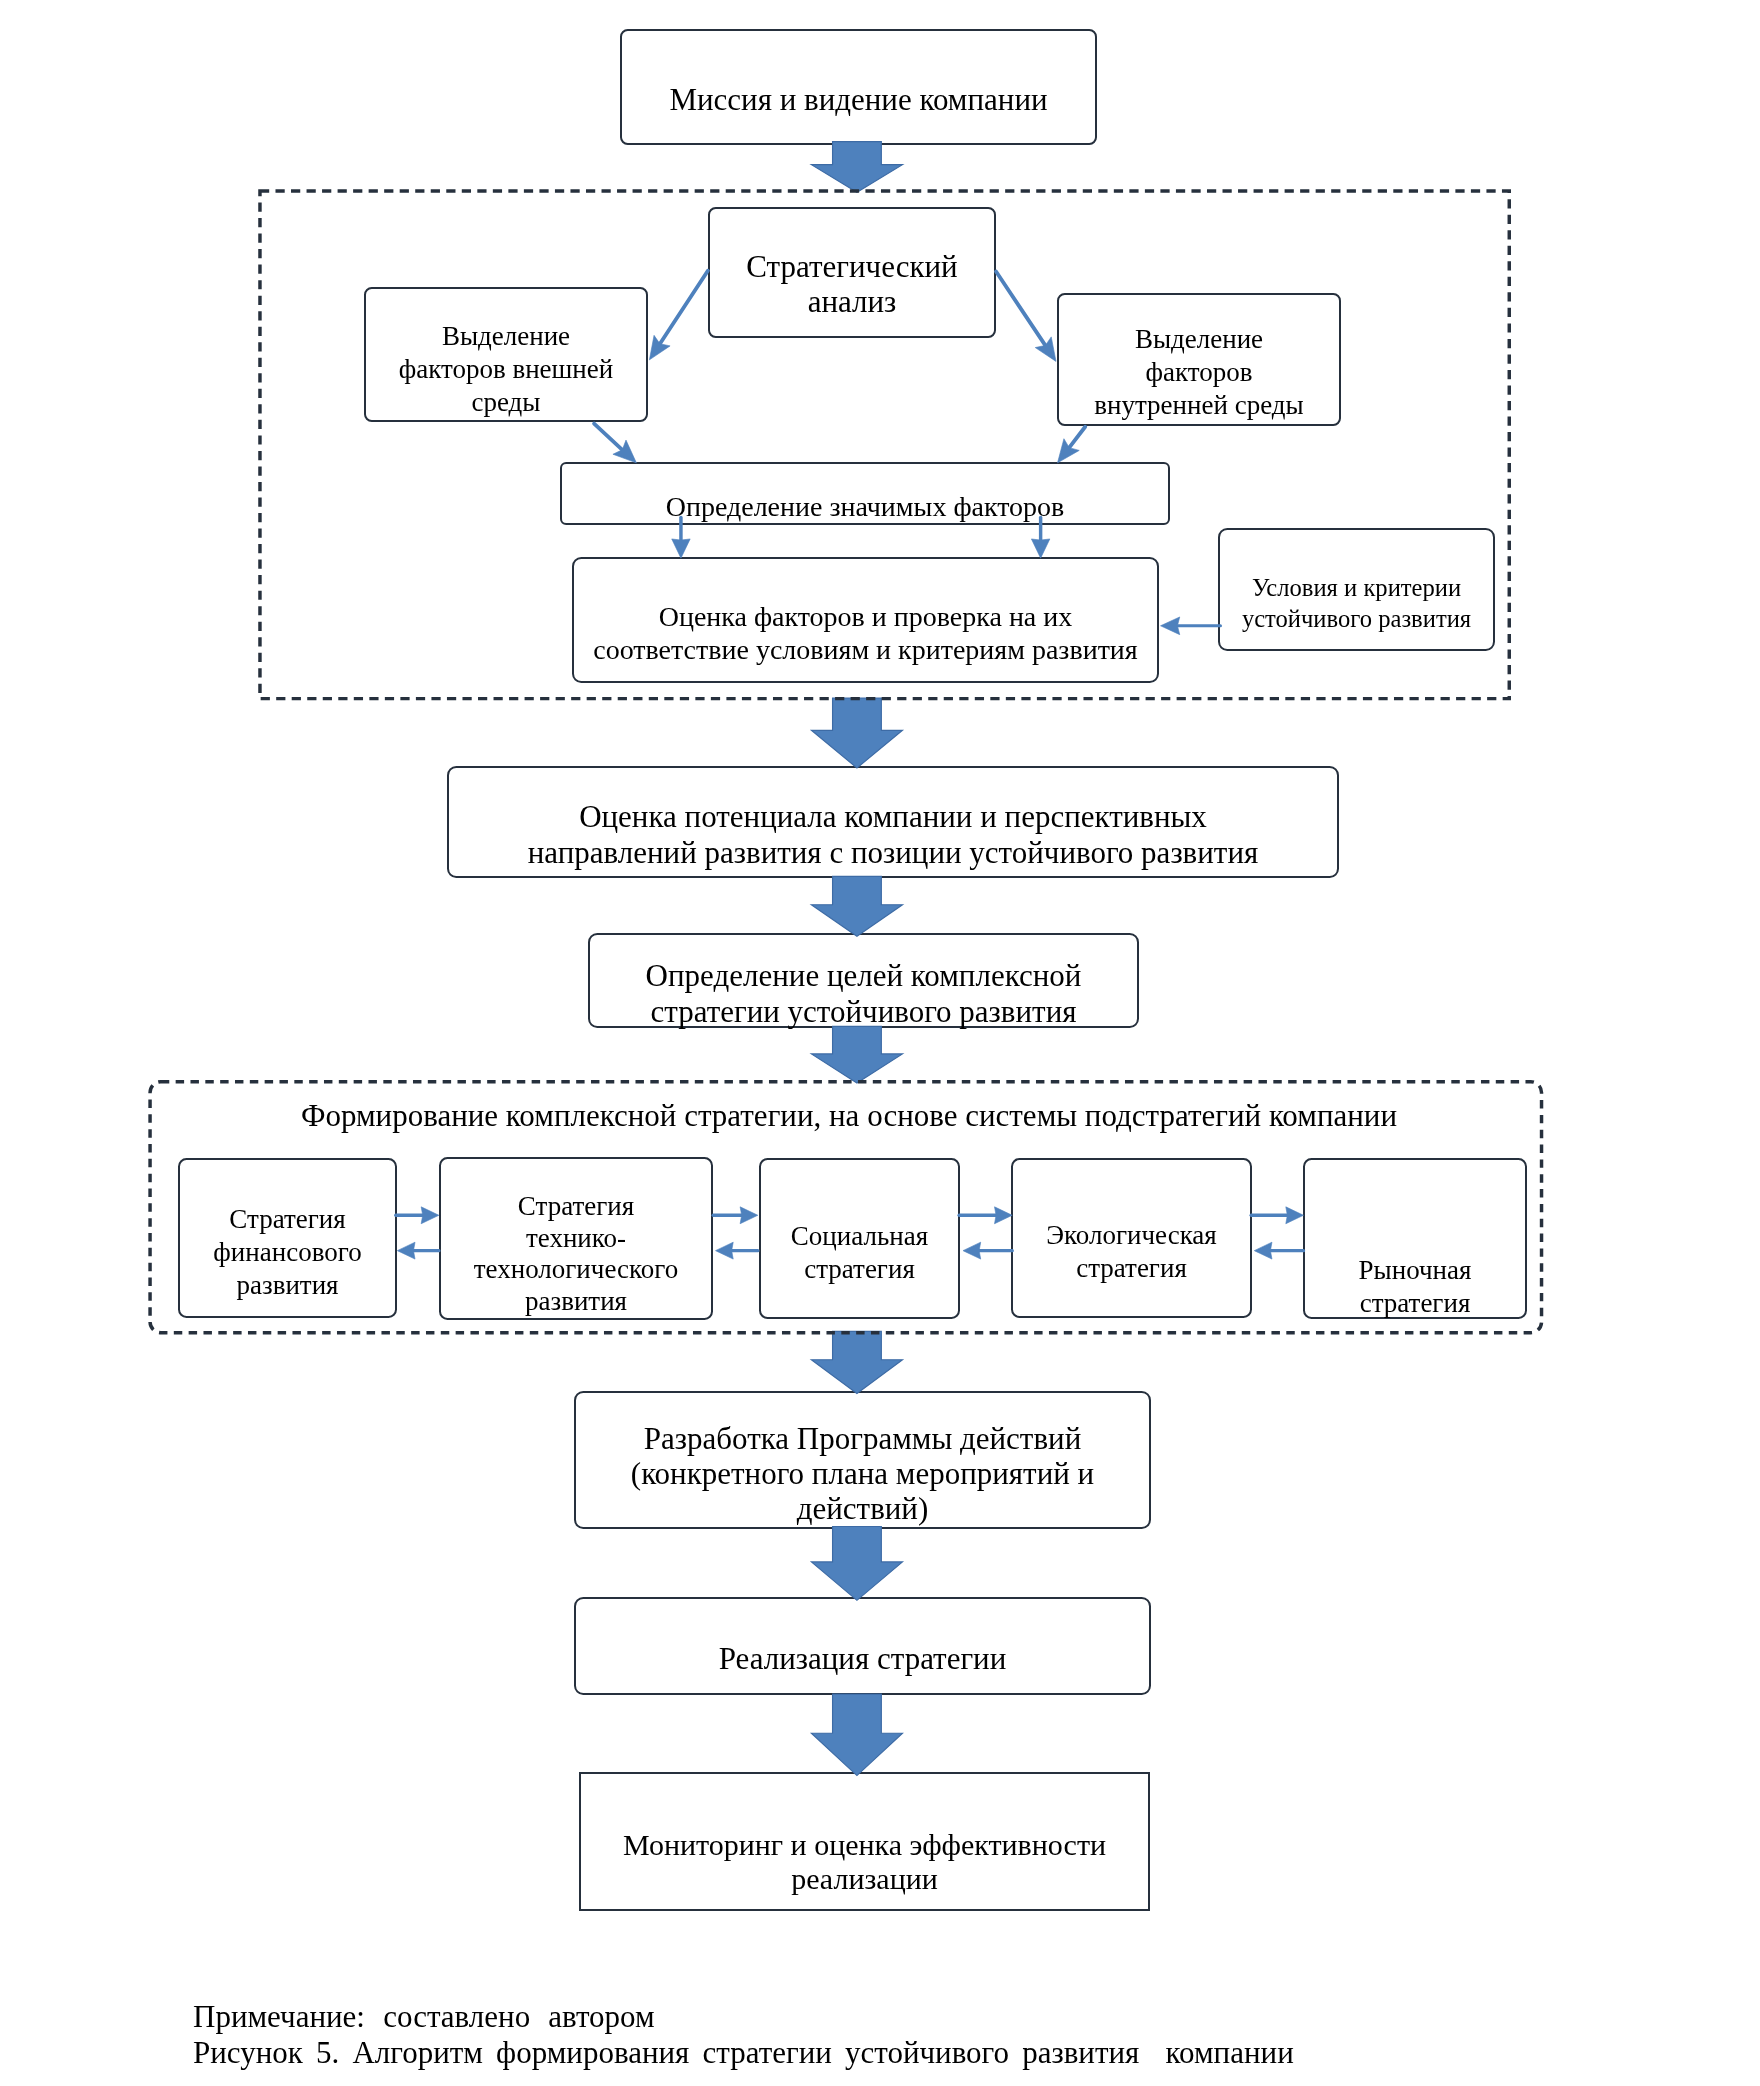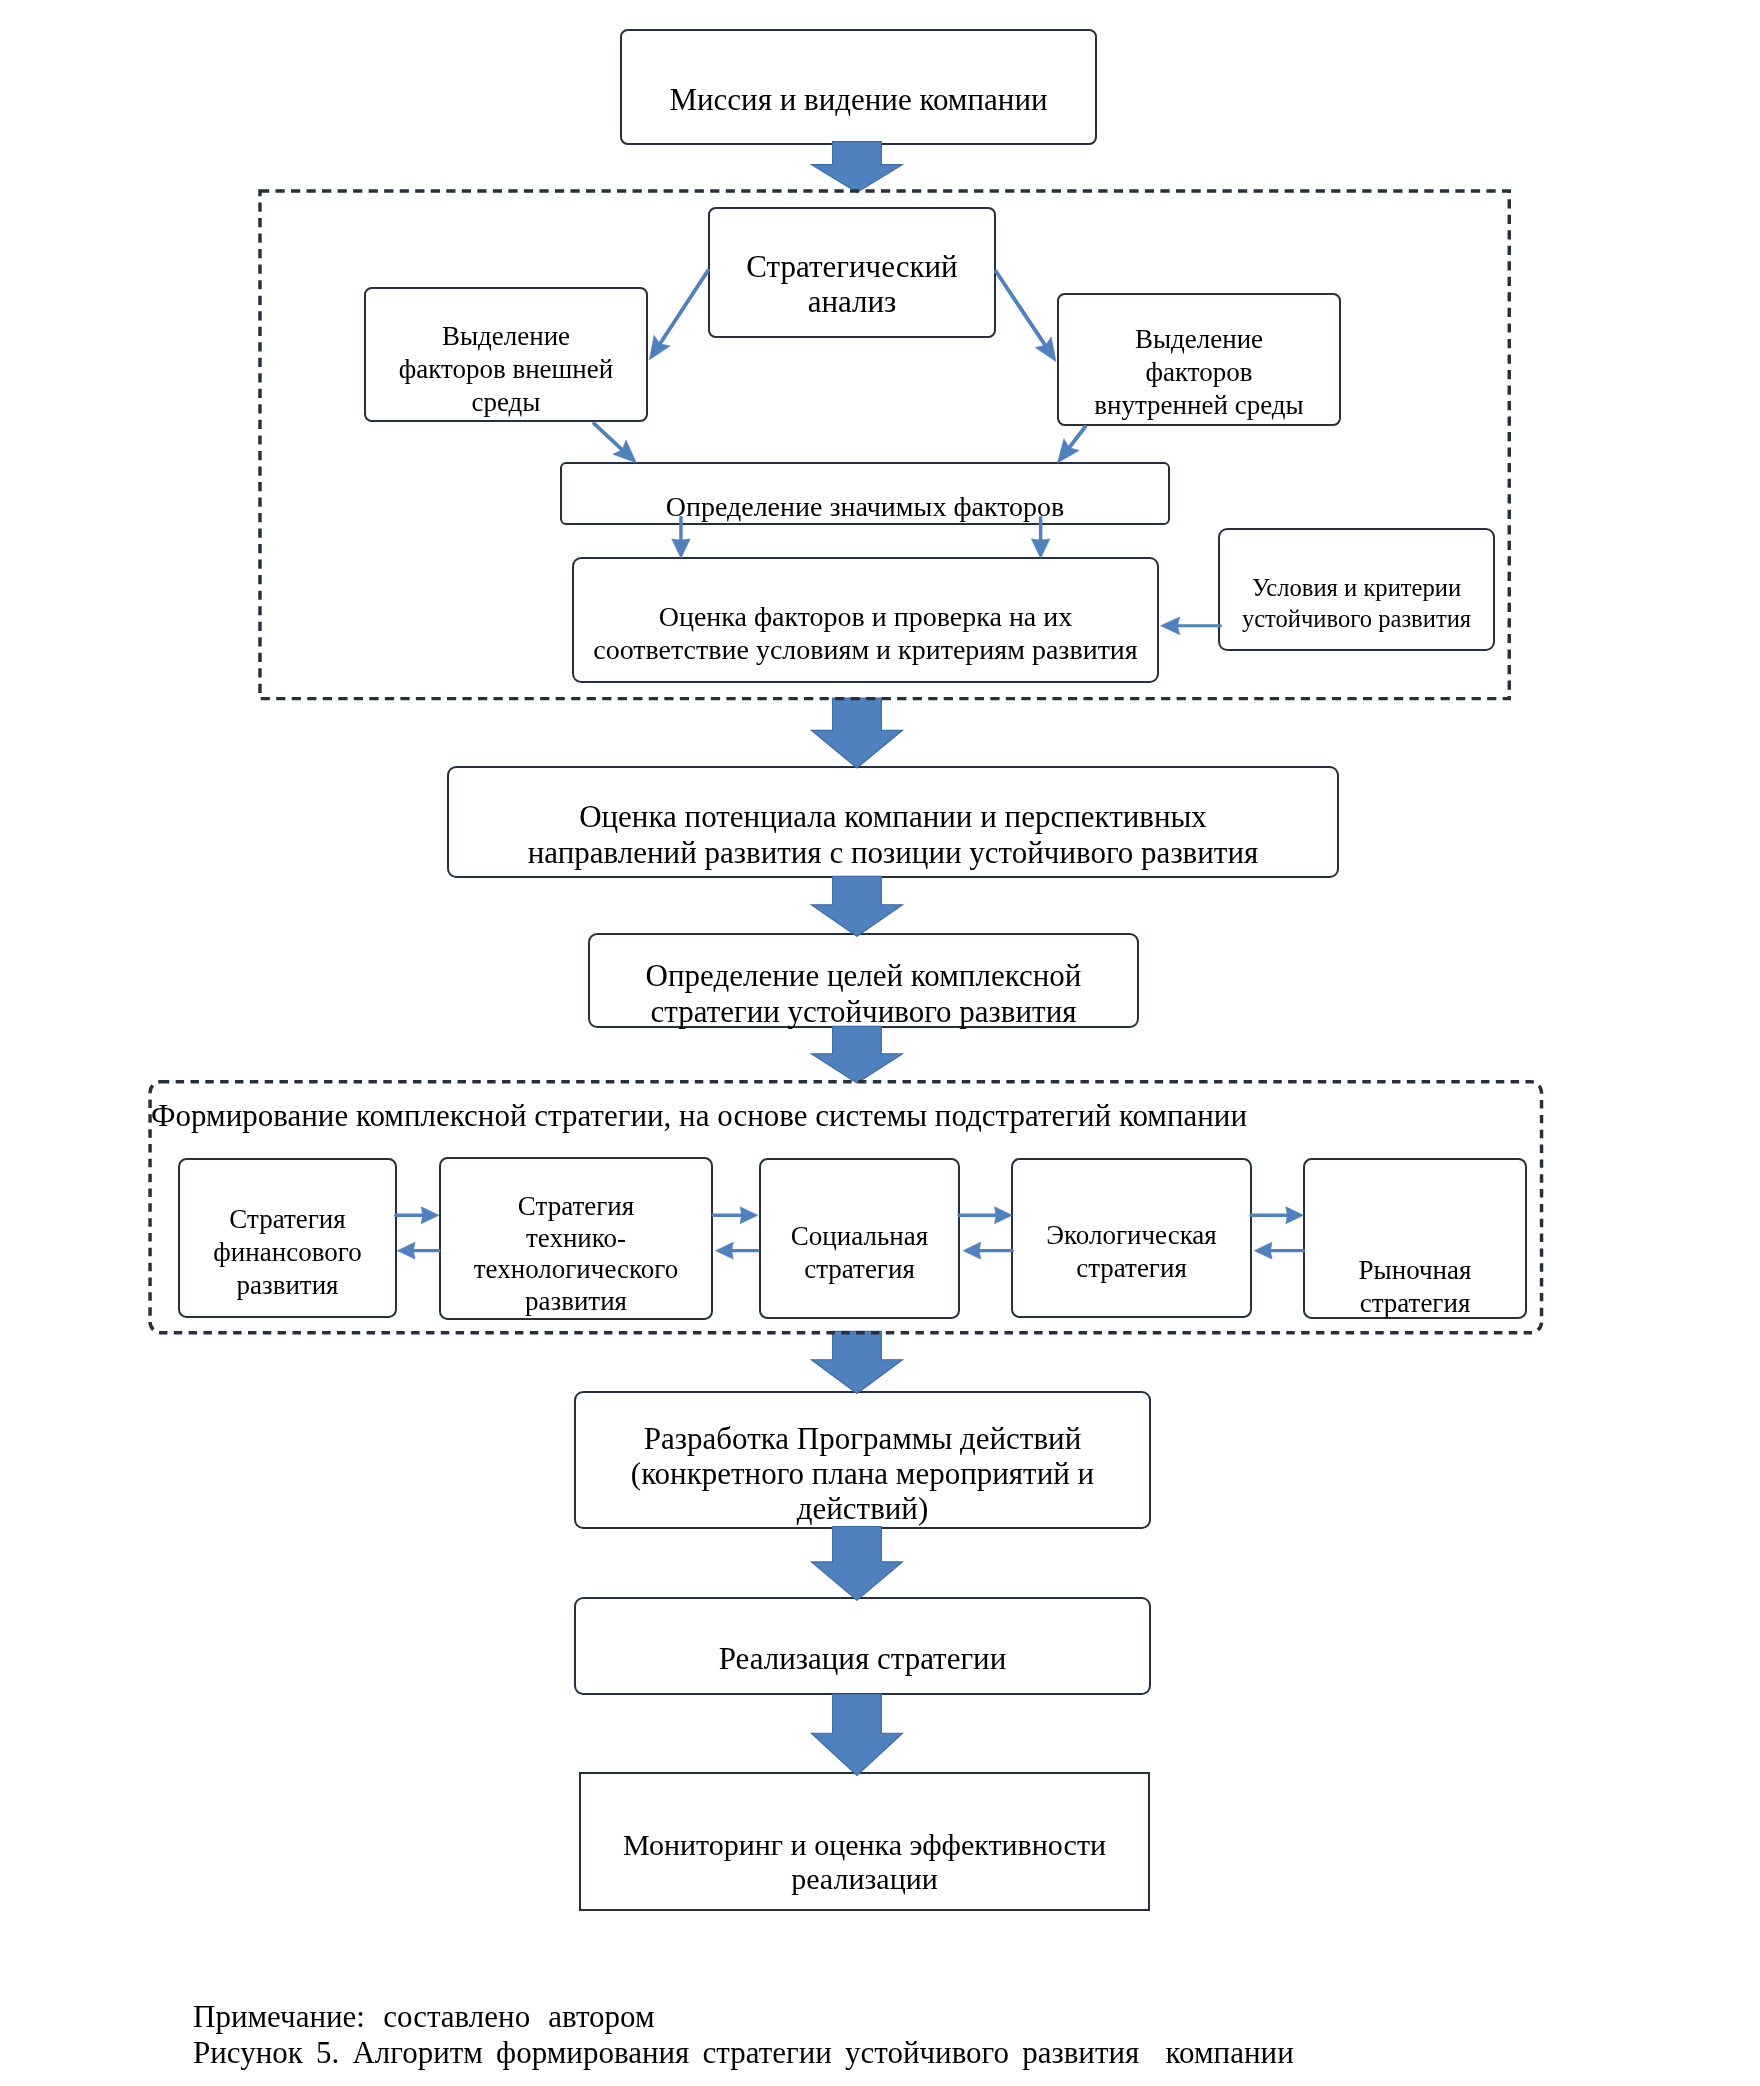--- a/index.html
+++ b/index.html
@@ -4,21 +4,21 @@
 <title>Рисунок 5</title>
 <style>
   html,body{margin:0;padding:0;background:#fff;}
   body{width:1760px;height:2087px;overflow:hidden;
        font-family:"Liberation Serif","DejaVu Serif",serif;color:#000;}
   #stage{position:relative;width:1760px;height:2087px;background:#fff;overflow:hidden;}
   #shapes{position:absolute;left:0;top:0;z-index:8;pointer-events:none;}
   .box{position:absolute;box-sizing:border-box;border:2.3px solid #26303d;background:#fff;
        display:flex;align-items:center;justify-content:center;text-align:center;z-index:5;}
   .box .lbl{display:block;width:100%;white-space:pre;margin-top:22px;}
-  .grp-title{position:absolute;text-align:left;z-index:9;white-space:pre;}
+  .grp-title{position:absolute;text-align:center;z-index:9;white-space:pre;}
   .cap{position:absolute;white-space:pre;z-index:9;}
 </style>
 </head>
 <body>
 
 <div id="stage">
 <svg id="shapes" width="1760" height="2087" viewBox="0 0 2290 2715">
 <polygon class="block-arrow" points="1083.25,184 1146.75,184 1146.75,214 1174.25,214 1115.0,250 1055.75,214 1083.25,214" fill="#4e81bd" stroke="#3d6ba5" stroke-width="1.5" stroke-linejoin="miter"></polygon>
 <polygon class="block-arrow" points="1083.25,908 1146.75,908 1146.75,950 1174.25,950 1115.0,999 1055.75,950 1083.25,950" fill="#4e81bd" stroke="#3d6ba5" stroke-width="1.5" stroke-linejoin="miter"></polygon>
 <polygon class="block-arrow" points="1083.25,1140 1146.75,1140 1146.75,1177 1174.25,1177 1115.0,1218 1055.75,1177 1083.25,1177" fill="#4e81bd" stroke="#3d6ba5" stroke-width="1.5" stroke-linejoin="miter"></polygon>

